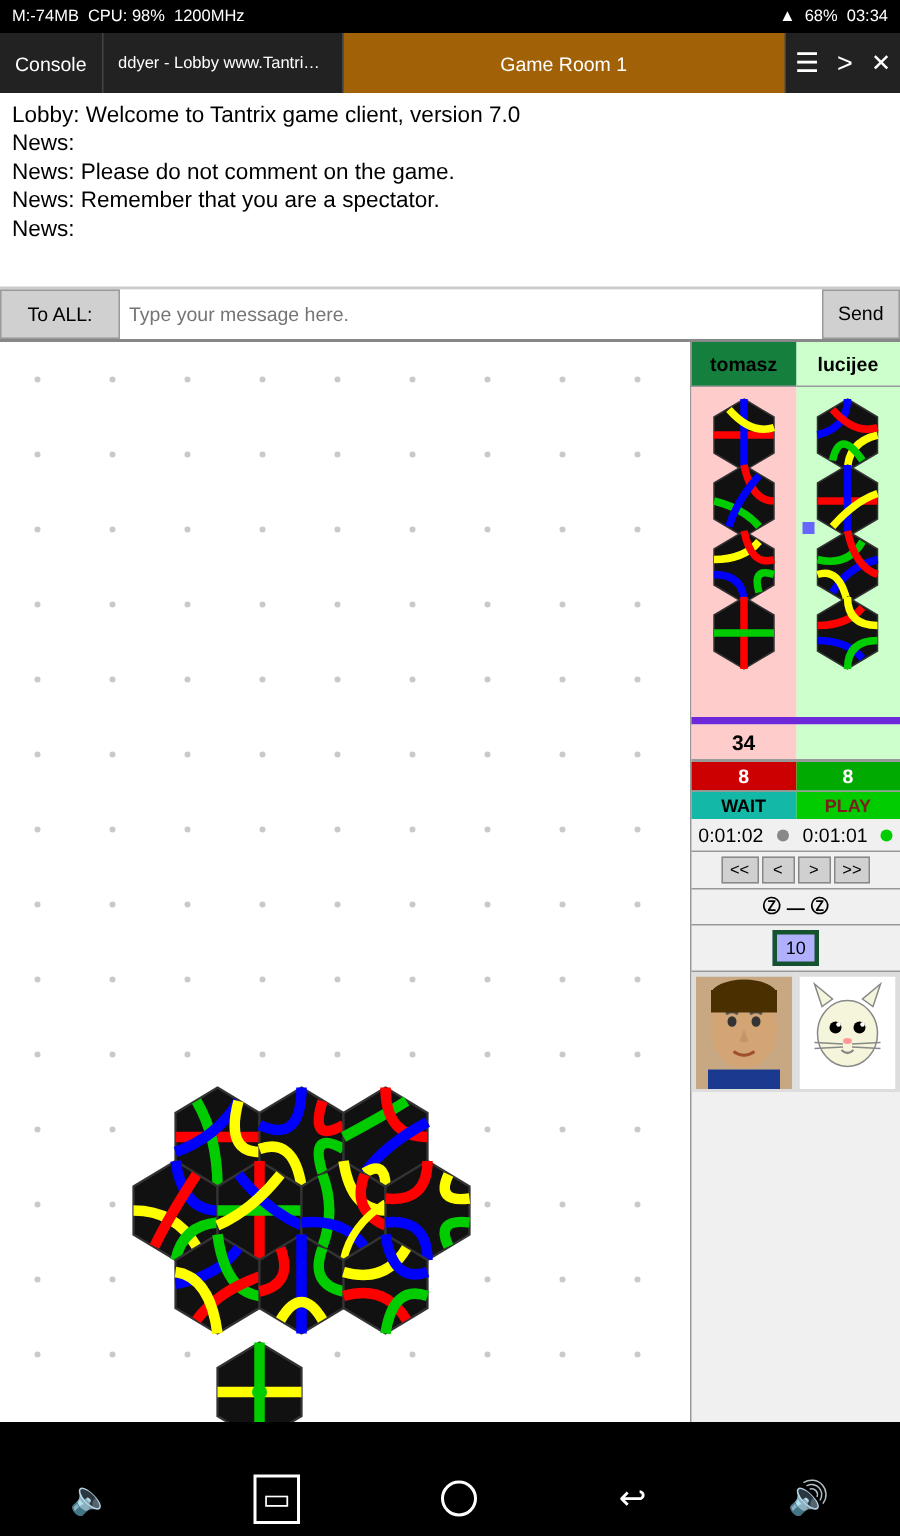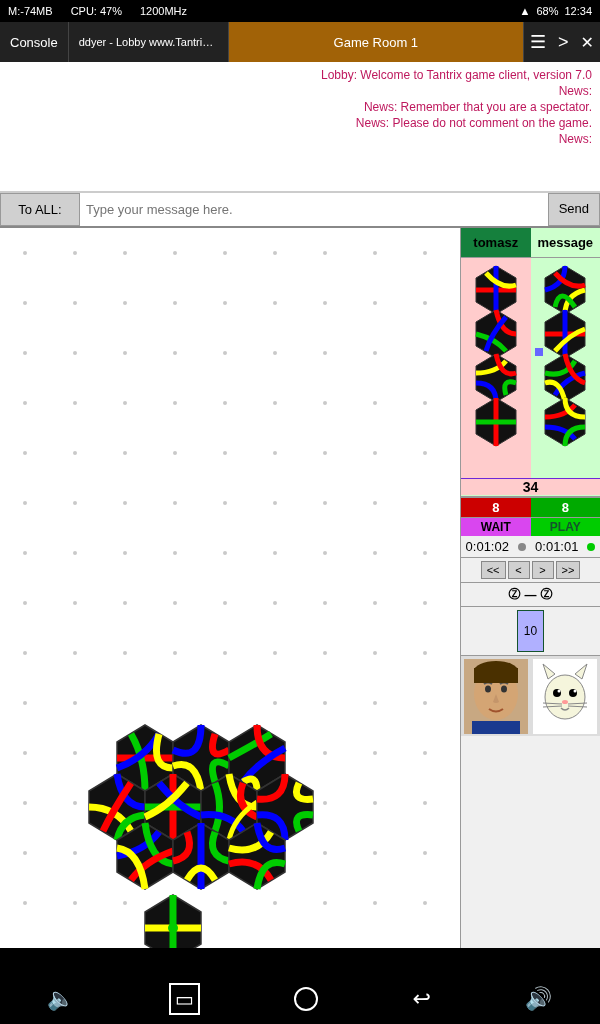--- a/index.html
+++ b/index.html
@@ -4,44 +4,43 @@
   <style>
     * { margin: 0; padding: 0; box-sizing: border-box; }
     body { width: 600px; height: 1024px; background: #000; font-family: Arial, sans-serif; overflow: hidden; position: relative; }
 
     
     .status-bar {
       width: 600px; height: 22px; background: #000;
       display: flex; align-items: center; justify-content: space-between;
       padding: 0 8px; color: #fff; font-size: 11px;
     }
-    .status-left { display: flex; gap: 18px; }
+    .status-left { display: flex; gap: 6px; }
     .status-right { display: flex; align-items: center; gap: 6px; }
 
     
     .tab-bar {
       width: 600px; height: 40px; background: #222;
       display: flex; align-items: center;
     }
     .tab {
       height: 40px; display: flex; align-items: center; padding: 0 10px;
       font-size: 13px; color: #fff; border-right: 1px solid #444;
       white-space: nowrap; overflow: hidden; justify-content: center;
     }
     .tab.active { background: #a16207; }
     .tab-menu { color: #fff; font-size: 18px; padding: 0 6px; cursor: pointer; }
     .tab-close { color: #fff; font-size: 16px; padding: 0 6px; cursor: pointer; }
     .tab-bar-right { display: flex; align-items: center; margin-left: auto; }
 
     
     .chat-area {
       background: #fff; padding: 6px 8px;
-      font-size: 12px; color: #be185d; min-height: 130px;
+      font-size: 15px; color: #000000; min-height: 130px;
       border-bottom: 1px solid #ccc;
-      text-align: right;
     }
     .chat-line { margin-bottom: 2px; }
 
     
     .msg-row {
       display: flex; align-items: center;
       border-top: 1px solid #ccc; border-bottom: 2px solid #888;
       background: #e8e8e8; height: 36px;
     }
     .to-all-btn {
@@ -94,21 +93,21 @@
     }
     .tiles-col {
       flex: 1; display: flex; flex-direction: column; align-items: center;
       padding: 4px 2px; position: relative;
     }
     .tiles-col.tomasz { background: #ffcccc; }
     .tiles-col.lucijee { background: #ccffcc; }
 
     
     .scores-row {
-      display: flex; height: 18px; border-top: 1px solid #6d28d9; flex-direction: column;
+      display: flex; height: 28px; border-top: 5px solid #6d28d9;
     }
     .score-cell {
       flex: 1; display: flex; align-items: center; justify-content: center;
       font-size: 14px; font-weight: bold;
     }
     .score-cell.tomasz { background: #ffcccc; }
     .score-cell.lucijee { background: #ccffcc; }
 
     
     .timer-section {
@@ -125,22 +124,22 @@
     .timer-badge.red { background: #cc0000; }
     .timer-badge.green { background: #00aa00; }
 
     .timer-labels {
       display: flex;
     }
     .timer-label {
       flex: 1; text-align: center; font-size: 12px; font-weight: bold;
       padding: 2px 0; border-top: 1px solid #999;
     }
-    .timer-label.wait { background: #d946ef; }
-    .timer-label.play { background: #00cc00; color: #14532d; }
+    .timer-label.wait { background: #14b8a6; }
+    .timer-label.play { background: #00cc00; color: #7f1d1d; }
 
     .timer-times {
       display: flex; align-items: center;
     }
     .timer-time {
       flex: 1; text-align: center; font-size: 13px;
       padding: 3px 0; display: flex; align-items: center; justify-content: center; gap: 9px;
     }
     .dot-indicator {
       width: 8px; height: 8px; border-radius: 50%;
@@ -154,22 +153,22 @@
       display: flex; align-items: center; justify-content: center;
       border-top: 1px solid #999; padding: 3px 0;
       gap: 2px;
     }
     .nav-btn {
       background: #d0d0d0; border: 1px solid #888;
       padding: 2px 5px; font-size: 11px; cursor: pointer;
       min-width: 22px; text-align: center;
     }
     .move-counter {
-      background: #b0b0ff; border: 1px solid #14532d;
-      padding: 13px 6px; font-size: 12px;
+      background: #b0b0ff; border: 3px solid #14532d;
+      padding: 2px 6px; font-size: 12px;
     }
 
     
     .avatar-row {
       display: flex; border-top: 1px solid #999;
     }
     .avatar-cell {
       flex: 1; height: 80px; overflow: hidden;
       display: flex; align-items: center; justify-content: center;
       background: #ddd;
@@ -191,27 +190,27 @@
       border-top: 1px solid #999; padding: 3px 0; gap: 4px;
       font-size: 12px; font-weight: bold;
     }
   </style>
 </head>
 <body>
 
 <div class="status-bar">
   <div class="status-left">
     <span>M:-74MB</span>
-    <span>CPU: 47%</span>
+    <span>CPU: 98%</span>
     <span>1200MHz</span>
   </div>
   <div class="status-right">
     <span>▲</span>
     <span>68%</span>
-    <span>12:34</span>
+    <span>03:34</span>
   </div>
 </div>
 
 <div class="tab-bar">
   <div class="tab">
     <span>Console</span>
   </div>
   <div class="tab" style="max-width:160px;">
     <span style="font-size:11px;overflow:hidden;text-overflow:ellipsis;white-space:nowrap;">ddyer - Lobby www.Tantrix.com</span>
   </div>
@@ -221,22 +220,22 @@
   <div class="tab-bar-right">
     <span class="tab-menu">☰</span>
     <span class="tab-menu">&gt;</span>
     <span class="tab-close">✕</span>
   </div>
 </div>
 
 <div class="chat-area">
   <div class="chat-line">Lobby: Welcome to Tantrix game client, version 7.0</div>
   <div class="chat-line">News:</div>
+  <div class="chat-line">News: Please do not comment on the game.</div>
   <div class="chat-line">News: Remember that you are a spectator.</div>
-  <div class="chat-line">News: Please do not comment on the game.</div>
   <div class="chat-line">News:</div>
 </div>
 
 <div class="msg-row">
   <div class="to-all-btn">
     <span>To ALL:</span>
   </div>
   <input class="msg-input" type="text" placeholder="Type your message here." style="">
   <div class="send-btn">
     <span>Send</span>
@@ -362,21 +361,21 @@
     </svg>
   </div>
 
   <div class="side-panel">
 
     <div class="players-row">
       <div class="player-header tomasz">
         <span>tomasz</span>
       </div>
       <div class="player-header lucijee">
-        <span>message</span>
+        <span>lucijee</span>
       </div>
     </div>
 
     <div class="tiles-row">
 
       <div class="tiles-col tomasz">
         <svg width="58" height="200">
 
           <g transform="translate(29,28)">
             <polygon points="0,-24 20,-12 20,12 0,24 -20,12 -20,-12" fill="#111" stroke="#333" stroke-width="1"></polygon>

